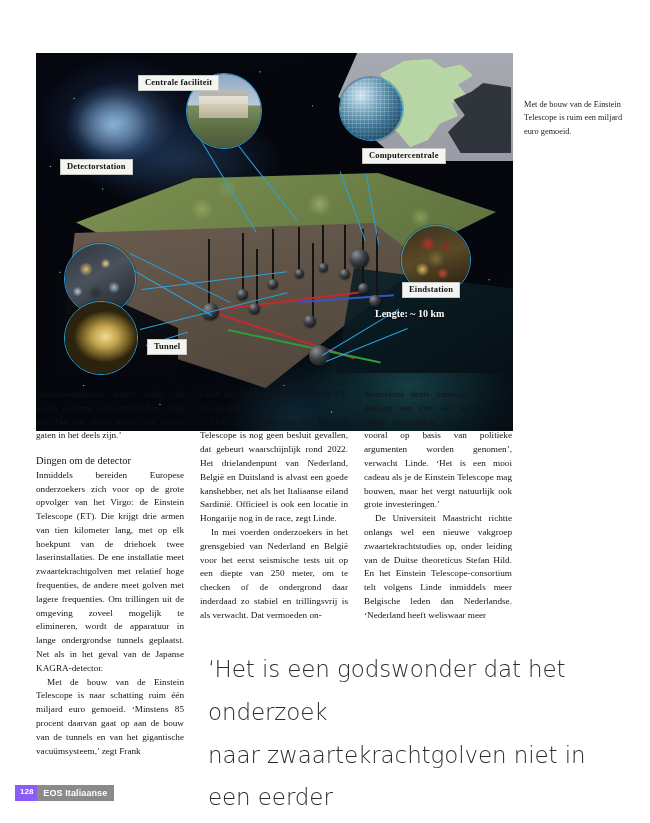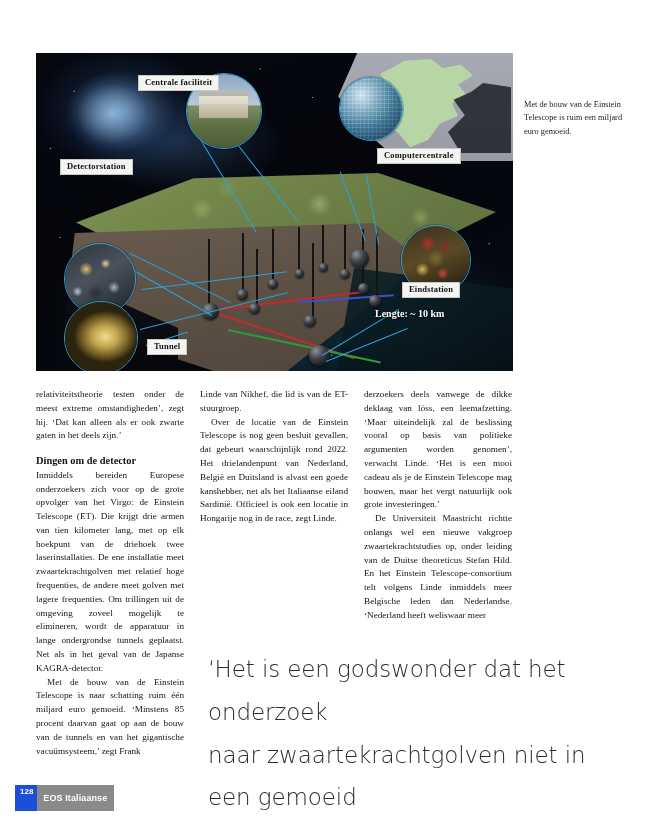--- a/index.html
+++ b/index.html
@@ -15,21 +15,21 @@
     color: #1a1a1a;
     overflow: hidden;
   }
 
   
   #illustration {
     position: absolute;
     left: 36px;
     top: 53px;
     width: 477px;
-    height: 318px;
+    height: 378px;
     overflow: hidden;
     background: #05070d;
   }
   .space-bg {
     position: absolute;
     inset: 0;
     background:
       radial-gradient(ellipse 120px 90px at 18% 18%, rgba(120,170,220,0.55), rgba(30,60,110,0.25) 45%, rgba(0,0,0,0) 72%),
       radial-gradient(ellipse 60px 50px at 16% 19%, rgba(190,225,255,0.85), rgba(60,110,170,0.2) 60%, rgba(0,0,0,0) 80%),
       radial-gradient(ellipse 150px 70px at 30% 28%, rgba(70,120,180,0.35), rgba(0,0,0,0) 70%),
@@ -267,21 +267,21 @@
     color: #141414;
   }
   #col1 { left: 36px; }
   #col2 { left: 200px; }
   #col3 { left: 364px; }
   .col p { margin: 0; text-indent: 11px; }
   .col p.noindent { text-indent: 0; }
   .col h3 {
     margin: 11px 0 1px 0;
     font-size: 10.4px;
-    font-weight: bold;
+    font-weight: normal;
     line-height: 1.3;
     text-indent: 0;
   }
 
   
   #pullquote {
     position: absolute;
     left: 208px;
     top: 648px;
     width: 420px;
@@ -296,25 +296,25 @@
   
   #footer {
     position: absolute;
     left: 15px;
     top: 785px;
     display: flex;
     align-items: stretch;
     font-family: "Liberation Sans", sans-serif;
   }
   #page-number {
-    background: #1d4ed8;
+    background: #8b5cf6;
     color: #ffffff;
     font-size: 8px;
     font-weight: bold;
-    padding: 3px 4px 15px 5px;
+    padding: 3px 4px 5px 5px;
     line-height: 1;
     display: flex;
     align-items: center;
   }
   #footer-title {
     background: #8a8a8a;
     color: #ffffff;
     font-size: 9px;
     font-weight: bold;
     padding: 3px 7px 3px 6px;
@@ -392,48 +392,49 @@
   </div>
   <div class="callout-circle" style="left:365px; top:172px; width:68px; height:68px;">
     <div class="fill-endstation"></div>
   </div>
   <div class="callout-circle" style="left:28px; top:248px; width:72px; height:72px;">
     <div class="fill-tunnel"></div>
   </div>
 
   <div class="callout-label" style="left:102px; top:22px;">Centrale faciliteit</div>
   <div class="callout-label" style="left:24px; top:106px;">Detectorstation</div>
-  <div class="callout-label" style="left:341px; top:95px;">Computercentrale</div>
+  <div class="callout-label" style="left:326px; top:95px;">Computercentrale</div>
   <div class="callout-label" style="left:366px; top:229px;">Eindstation</div>
   <div class="callout-label" style="left:111px; top:286px;">Tunnel</div>
 
   <div class="scale-label" style="left:339px; top:255px;">Lengte: ~ 10 km</div>
 </div>
 
 <div id="img-caption">Met de bouw van de Einstein Telescope is ruim een miljard euro gemoeid.</div>
 
 <div class="col" id="col1">
   <p class="noindent">relativiteitstheorie testen onder de meest extreme omstandigheden’, zegt hij. ‘Dat kan alleen als er ook zwarte gaten in het deels zijn.’</p>
   <h3>Dingen om de detector</h3>
   <p class="noindent">Inmiddels bereiden Europese onderzoekers zich voor op de grote opvolger van het Virgo: de Einstein Telescope (ET). Die krijgt drie armen van tien kilometer lang, met op elk hoekpunt van de driehoek twee laserinstallaties. De ene installatie meet zwaartekrachtgolven met relatief hoge frequenties, de andere meet golven met lagere frequenties. Om trillingen uit de omgeving zoveel mogelijk te elimineren, wordt de apparatuur in lange ondergrondse tunnels geplaatst. Net als in het geval van de Japanse KAGRA-detector.</p>
   <p>Met de bouw van de Einstein Telescope is naar schatting ruim één miljard euro gemoeid. ‘Minstens 85 procent daarvan gaat op aan de bouw van de tunnels en van het gigantische vacuümsysteem,’ zegt Frank</p>
 </div>
 
 <div class="col" id="col2">
   <p class="noindent">Linde van Nikhef, die lid is van de ET-stuurgroep.</p>
   <p>Over de locatie van de Einstein Telescope is nog geen besluit gevallen, dat gebeurt waarschijnlijk rond 2022. Het drielandenpunt van Nederland, België en Duitsland is alvast een goede kanshebber, net als het Italiaanse eiland Sardinië. Officieel is ook een locatie in Hongarije nog in de race, zegt Linde.</p>
+  <p>In mei voerden onderzoekers in het grensgebied van Nederland en België voor het eerst seismische tests uit op een diepte van 250 meter, om te checken of de ondergrond daar inderdaad zo stabiel en trillingsvrij is als verwacht. Dat vermoeden on-</p>
 </div>
 
 <div class="col" id="col3">
   <p class="noindent">derzoekers deels vanwege de dikke deklaag van löss, een leemafzetting. ‘Maar uiteindelijk zal de beslissing vooral op basis van politieke argumenten worden genomen’, verwacht Linde. ‘Het is een mooi cadeau als je de Einstein Telescope mag bouwen, maar het vergt natuurlijk ook grote investeringen.’</p>
   <p>De Universiteit Maastricht richtte onlangs wel een nieuwe vakgroep zwaartekrachtstudies op, onder leiding van de Duitse theoreticus Stefan Hild. En het Einstein Telescope-consortium telt volgens Linde inmiddels meer Belgische leden dan Nederlandse. ‘Nederland heeft weliswaar meer</p>
 </div>
 
 <div id="pullquote">
   <div>‘Het is een godswonder dat het onderzoek</div>
-  <div>naar zwaartekrachtgolven niet in een gemoeid</div>
+  <div>naar zwaartekrachtgolven niet in een eerder</div>
   <div>andere uit elkaar is geknald’</div>
 </div>
 
 <div id="footer">
   <div id="page-number">128</div>
   <div id="footer-title">EOS Italiaanse</div>
 </div>
 
 </body></html>

